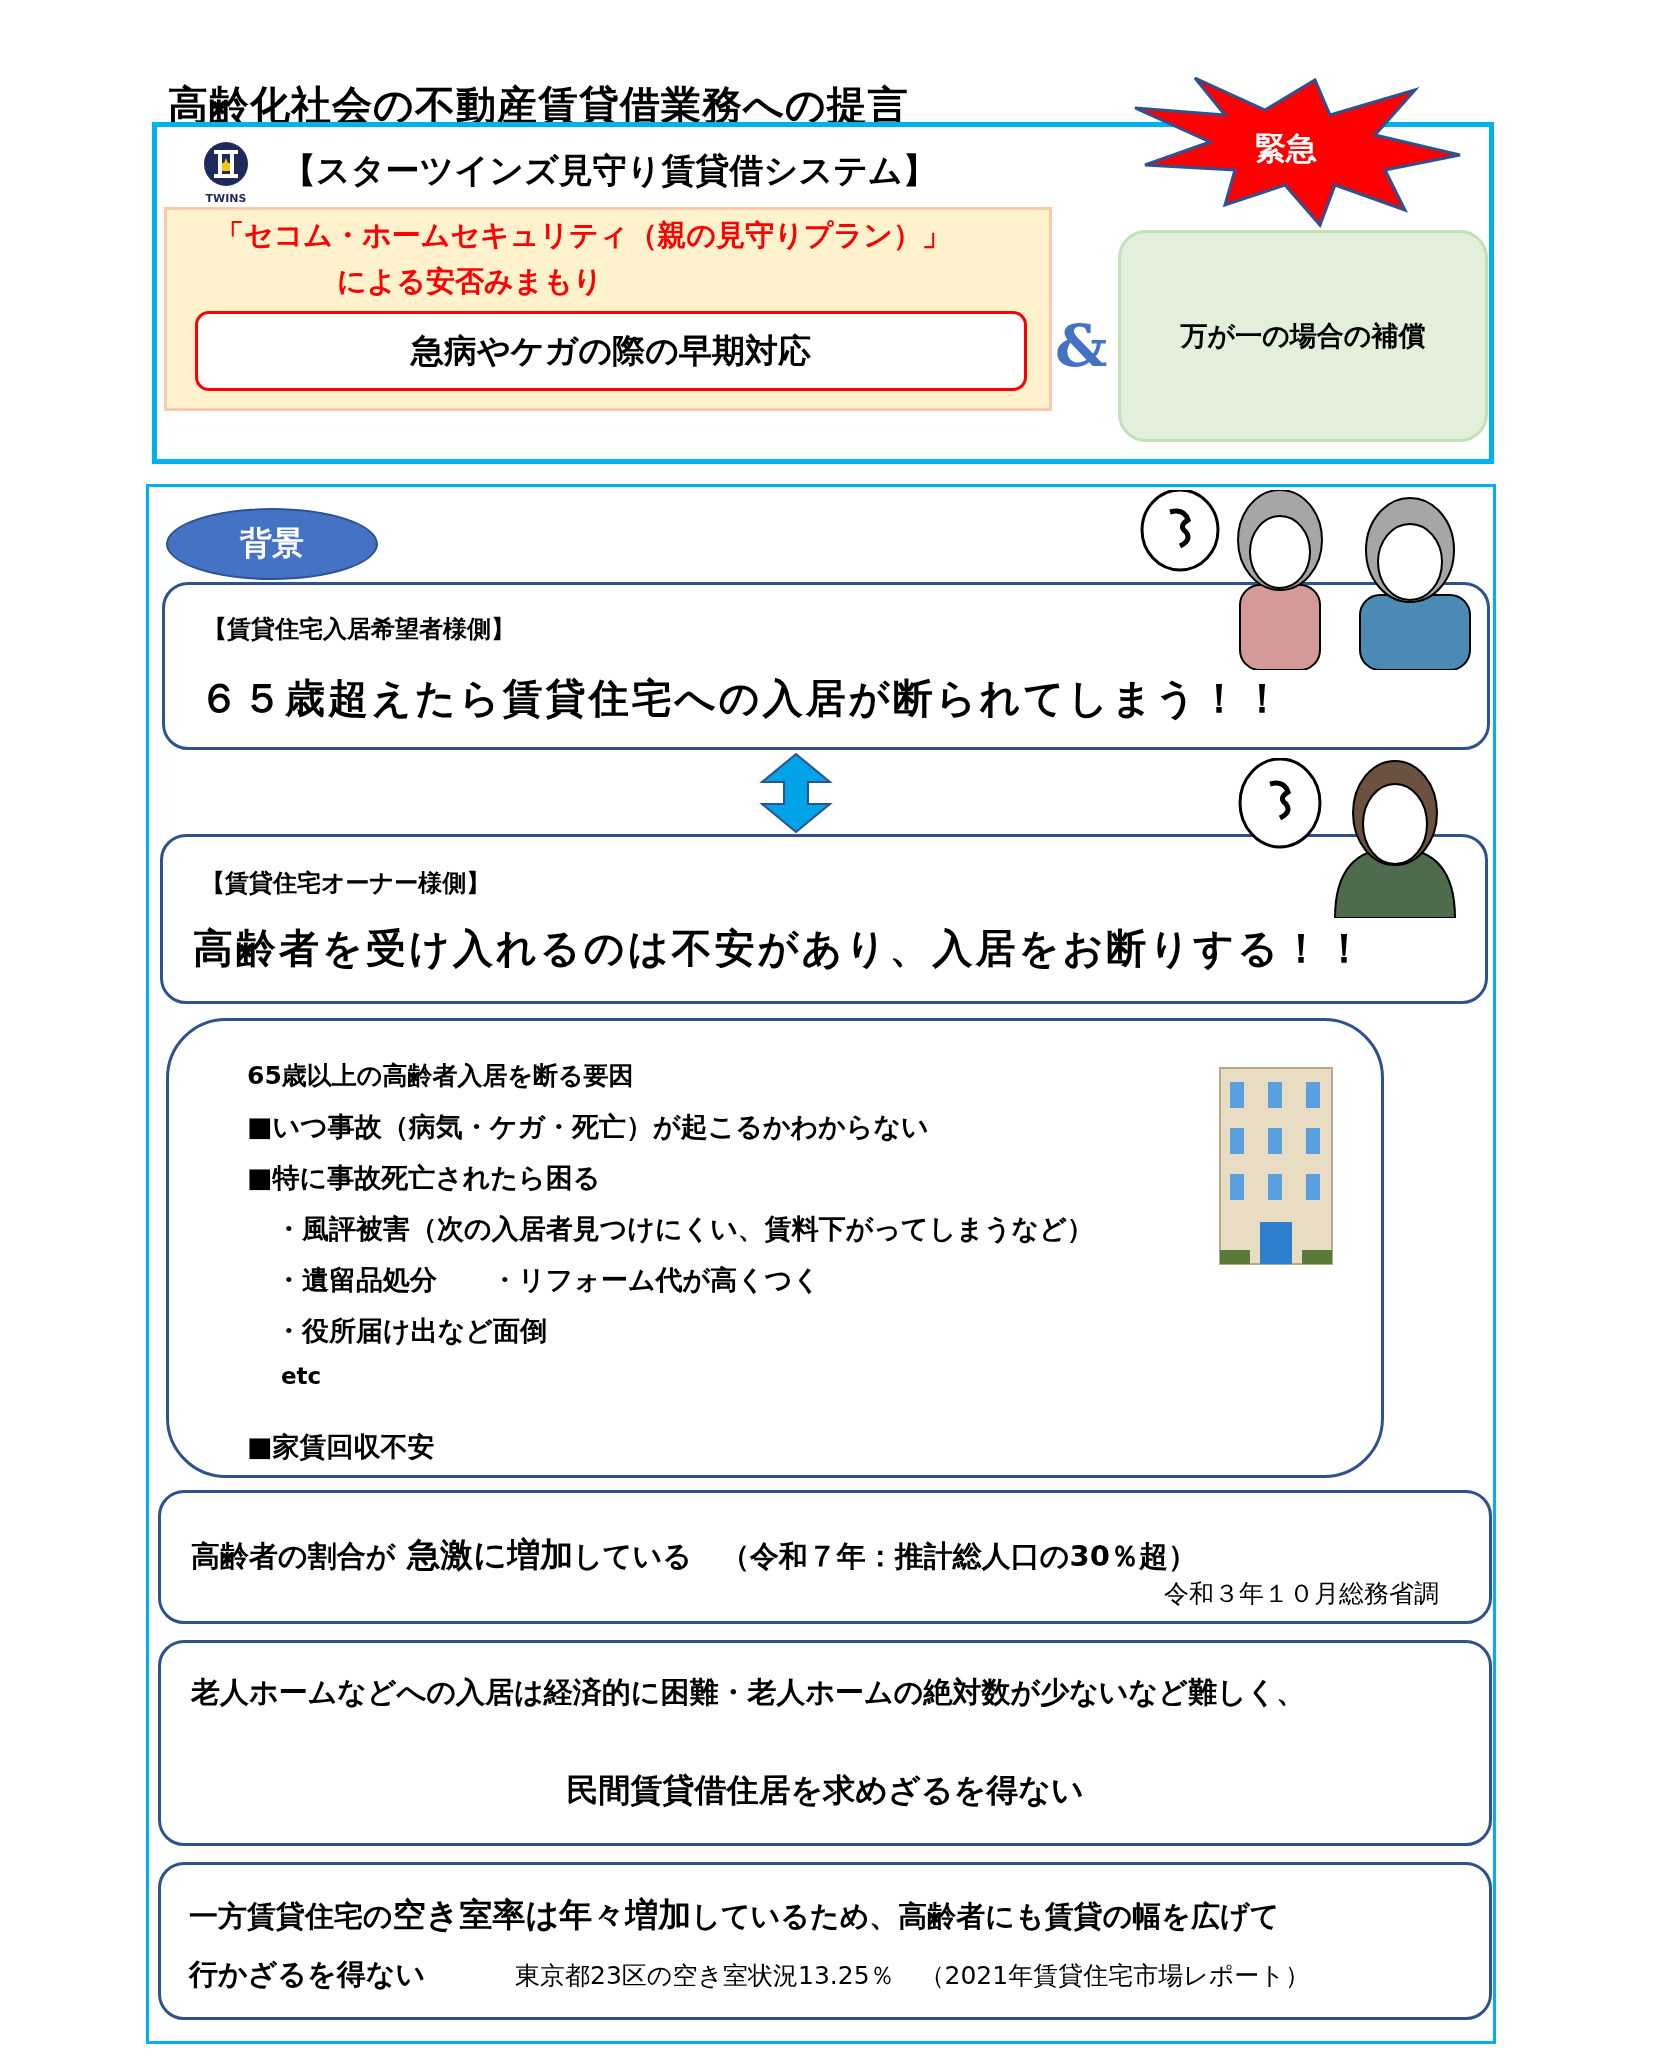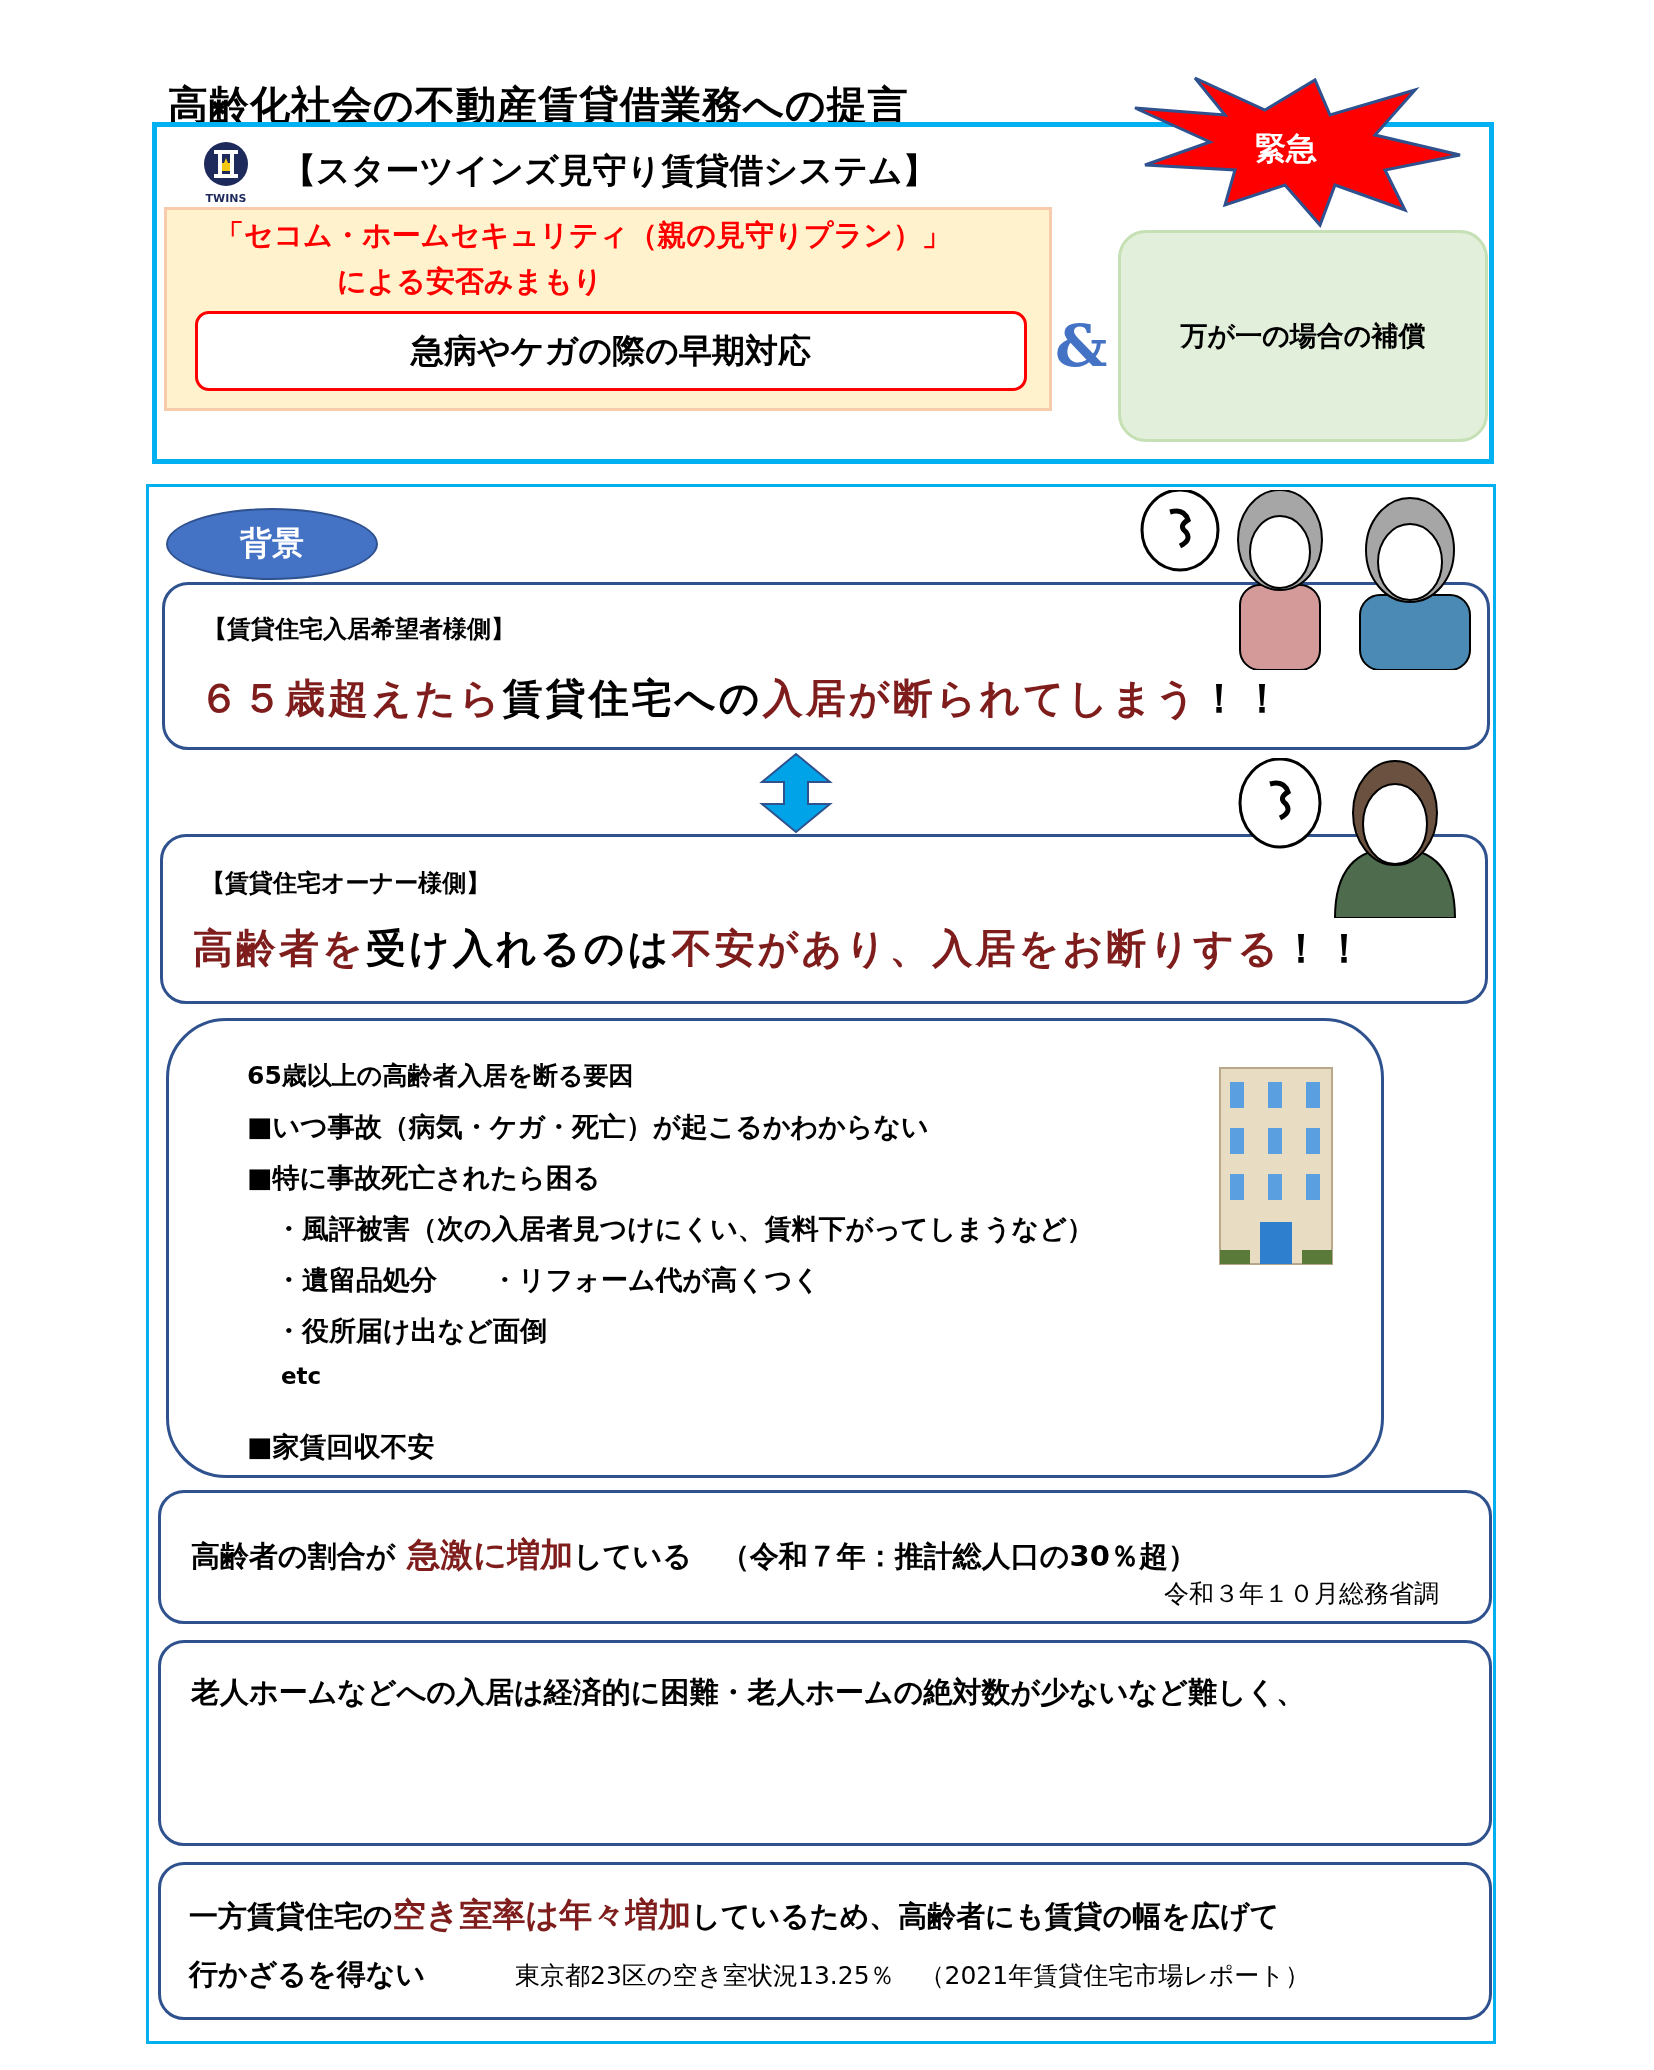--- a/index.html
+++ b/index.html
@@ -1,19 +1,19 @@
 <!DOCTYPE html>
 <html><head>
 <meta charset="utf-8">
 <style>
   html, body { margin:0; padding:0; background:#ffffff; }
   body { width:1654px; height:2070px; position:relative; overflow:hidden;
          font-family:"DejaVu Sans", "Liberation Sans", sans-serif; color:#000; }
   .abs { position:absolute; }
-  .red { color:#7f1d1d; }
+  .red { color:#000000; }
   .title { left:168px; top:78px; font-size:40px; font-weight:bold; letter-spacing:1px; }
   .topbox { left:152px; top:122px; width:1342px; height:342px; border:5px solid #00b0f0; box-sizing:border-box; }
   .logo { left:200px; top:140px; width:52px; height:68px; }
   .sys-title { left:282px; top:148px; font-size:34px; font-weight:bold; }
   .secom { left:164px; top:207px; width:888px; height:204px; background:#fff2cc; border:3px solid #f8cbad; box-sizing:border-box; }
   .secom-l1 { left:48px; top:6px; font-size:29px; font-weight:bold; color:#ff0000; white-space:nowrap; }
   .secom-l2 { left:170px; top:52px; font-size:29px; font-weight:bold; color:#ff0000; }
   .early { left:28px; top:101px; width:832px; height:80px; background:#fff; border:3px solid #ff0000; border-radius:14px; box-sizing:border-box;
            display:flex; align-items:center; justify-content:center; font-size:33px; font-weight:bold; }
   .note { left:303px; top:187px; font-size:24px; font-weight:bold; }
@@ -143,20 +143,21 @@
 
 <div class="abs rbox aging">
   <div class="abs body-line" style="left:30px;top:40px;">
     <span>高齢者の割合が</span><span class="red" style="font-size:33px;margin-left:12px;">急激に増加</span><span>している　（令和７年：推計総人口の30％超）</span>
   </div>
   <div class="abs" style="right:50px;top:84px;font-size:25px;">令和３年１０月総務省調</div>
 </div>
 
 <div class="abs rbox home">
   <div class="abs body-line" style="left:30px;top:30px;">老人ホームなどへの入居は経済的に困難・老人ホームの絶対数が少ないなど難しく、</div>
+  <div class="abs body-line red" style="left:0;width:100%;text-align:center;top:126px;font-size:32px;">民間賃貸借住居を求めざるを得ない</div>
 </div>
 
 <div class="abs rbox vacancy">
   <div class="abs body-line" style="left:28px;top:28px;">
     <span>一方賃貸住宅の</span><span class="red" style="font-size:33px;">空き室率は年々増加</span><span>しているため、高齢者にも賃貸の幅を広げて</span>
   </div>
   <div class="abs body-line" style="left:28px;top:90px;">行かざるを得ない</div>
   <div class="abs" style="left:354px;top:94px;font-size:25px;white-space:nowrap;">東京都23区の空き室状況13.25％　（2021年賃貸住宅市場レポート）</div>
 </div>
 

